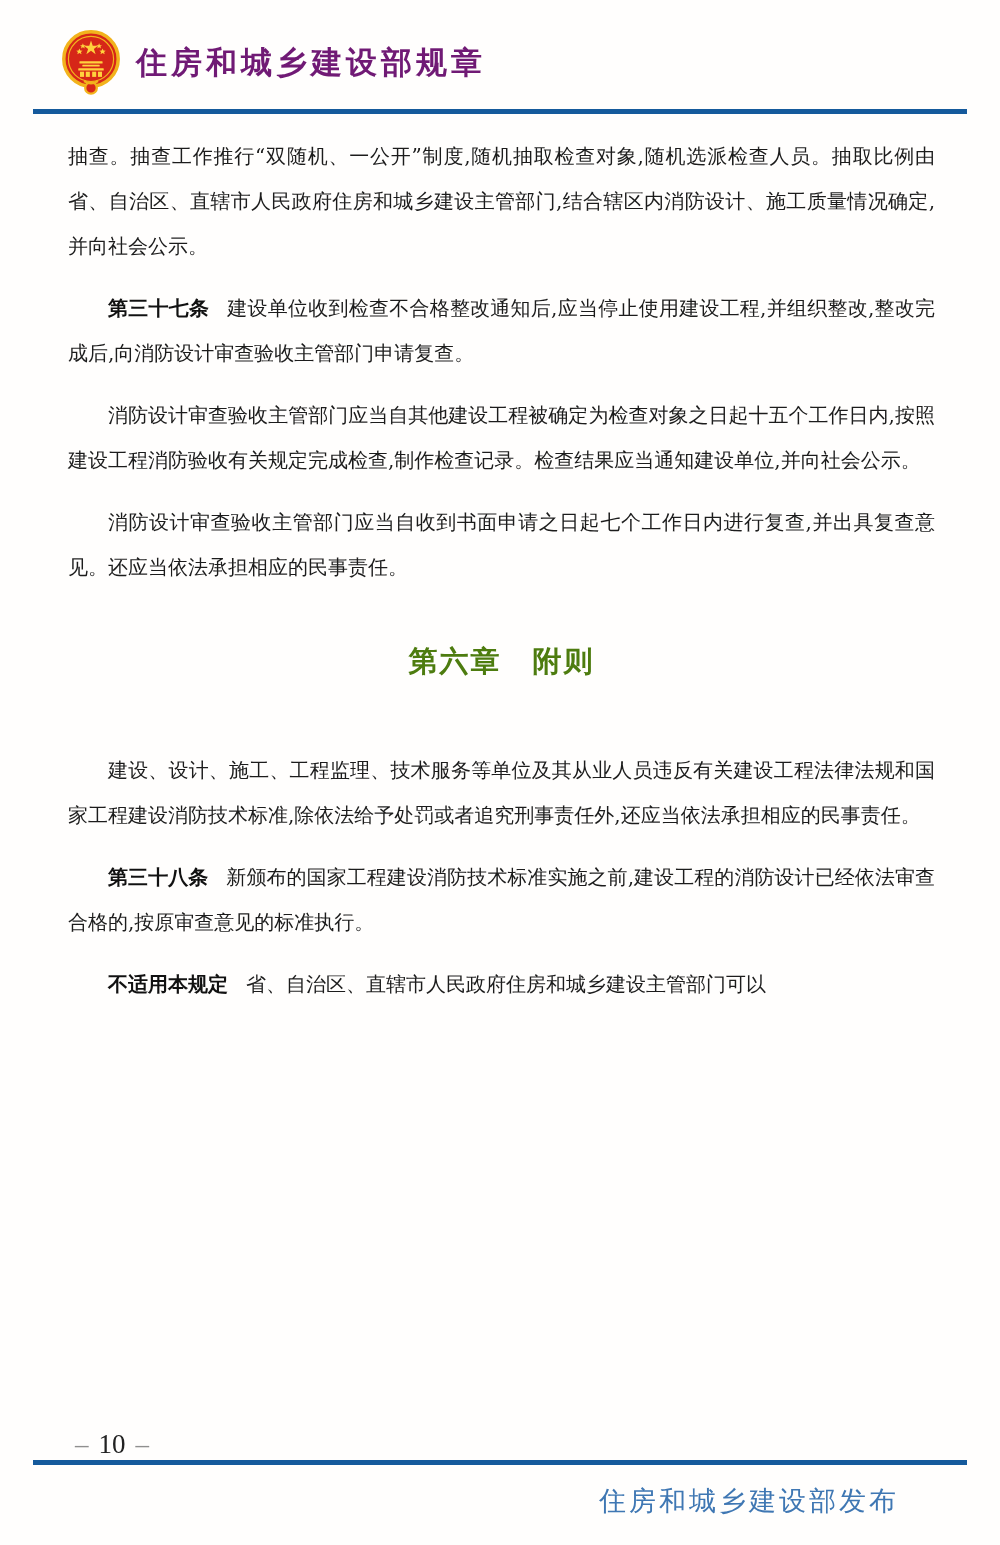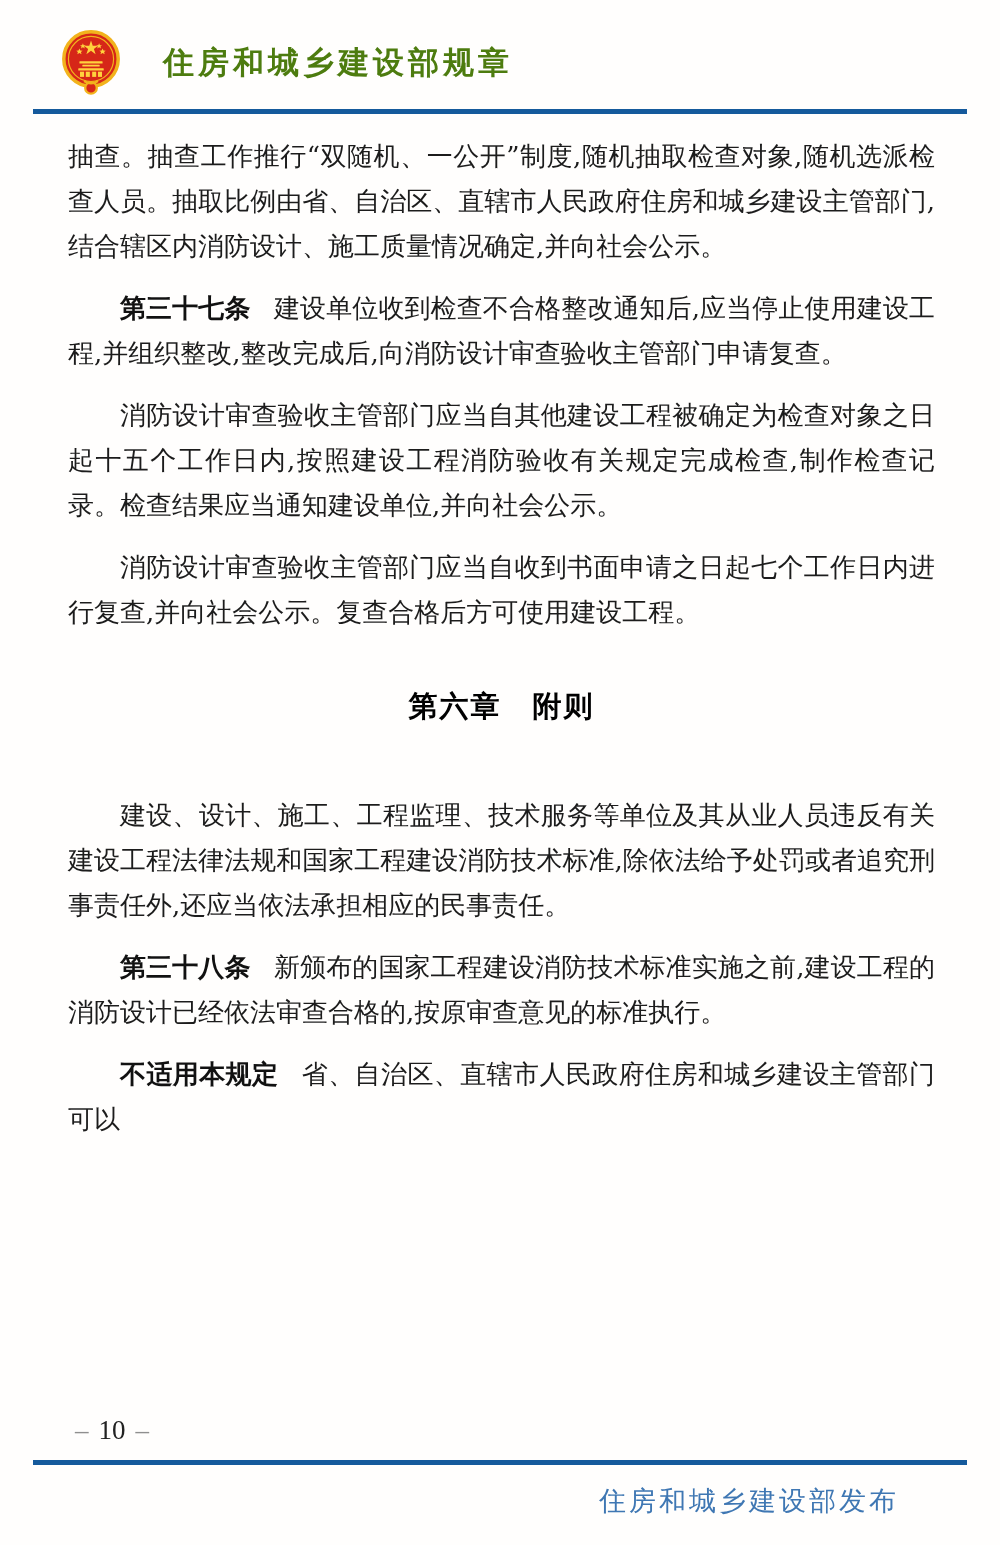--- a/index.html
+++ b/index.html
@@ -23,65 +23,63 @@
   .emblem {
     width: 58px;
     height: 66px;
     flex: 0 0 auto;
     margin-right: 16px;
   }
   .header-title {
     font-size: 31px;
     font-weight: 600;
     letter-spacing: 4px;
-    color: #4d7c0f;
+    color: #701a75;
     line-height: 1.2;
-    margin-left: 27px;
   }
   .rule {
     height: 5px;
     background: #155a9c;
     margin: 0 33px;
   }
   .header .spacer { flex: 1; }
   .header-rule-wrap { margin-top: 13px; }
   
   .content {
     padding: 20px 65px 0 68px;
   }
   .content p {
-    font-size: 26px;
+    font-size: 20px;
     line-height: 45px;
     text-align: justify;
     margin-bottom: 17px;
   }
   .content p.indent { text-indent: 2em; }
   .article-lead {
     font-weight: 700;
     margin-right: 0.9em;
     color: #111;
   }
   .chapter-heading {
     text-align: center;
     font-size: 29px;
     font-weight: 700;
-    color: #000000;
+    color: #4d7c0f;
     margin: 52px 0 66px 0;
     letter-spacing: 2px;
   }
   
   .footer {
     position: absolute;
     left: 0; right: 0; bottom: 0;
   }
   .page-number {
     padding-left: 65px;
     font-size: 27px;
     color: #222;
-    margin-bottom: 14px;
     font-family: "Liberation Serif", "DejaVu Serif", serif;
   }
   .page-number .dash { color: #8f8f8f; padding: 0 10px; }
   .publisher {
     text-align: right;
     padding: 18px 101px 26px 0;
     font-size: 27px;
     letter-spacing: 3px;
     color: #3f77b3;
     font-weight: 500;
@@ -124,21 +122,21 @@
   </div>
 
   <div class="content">
 
     <p><span>抽查。抽查工作推行“双随机、一公开”制度,随机抽取检查对象,随机选派检查人员。抽取比例由省、自治区、直辖市人民政府住房和城乡建设主管部门,结合辖区内消防设计、施工质量情况确定,并向社会公示。</span></p>
 
     <p class="indent"><span class="article-lead">第三十七条</span><span>建设单位收到检查不合格整改通知后,应当停止使用建设工程,并组织整改,整改完成后,向消防设计审查验收主管部门申请复查。</span></p>
 
     <p class="indent"><span>消防设计审查验收主管部门应当自其他建设工程被确定为检查对象之日起十五个工作日内,按照建设工程消防验收有关规定完成检查,制作检查记录。检查结果应当通知建设单位,并向社会公示。</span></p>
 
-    <p class="indent"><span>消防设计审查验收主管部门应当自收到书面申请之日起七个工作日内进行复查,并向社会公示。复查合格后方可使用建设工程。</span></p>
+    <p class="indent"><span>消防设计审查验收主管部门应当自收到书面申请之日起七个工作日内进行复查,并出具复查意见。还应当依法承担相应的民事责任。</span></p>
 
     <div class="chapter-heading">第六章　附则</div>
 
 
     <p class="indent"><span>建设、设计、施工、工程监理、技术服务等单位及其从业人员违反有关建设工程法律法规和国家工程建设消防技术标准,除依法给予处罚或者追究刑事责任外,还应当依法承担相应的民事责任。</span></p>
 
 
     <p class="indent"><span class="article-lead">第三十八条</span><span>新颁布的国家工程建设消防技术标准实施之前,建设工程的消防设计已经依法审查合格的,按原审查意见的标准执行。</span></p>
 
 

